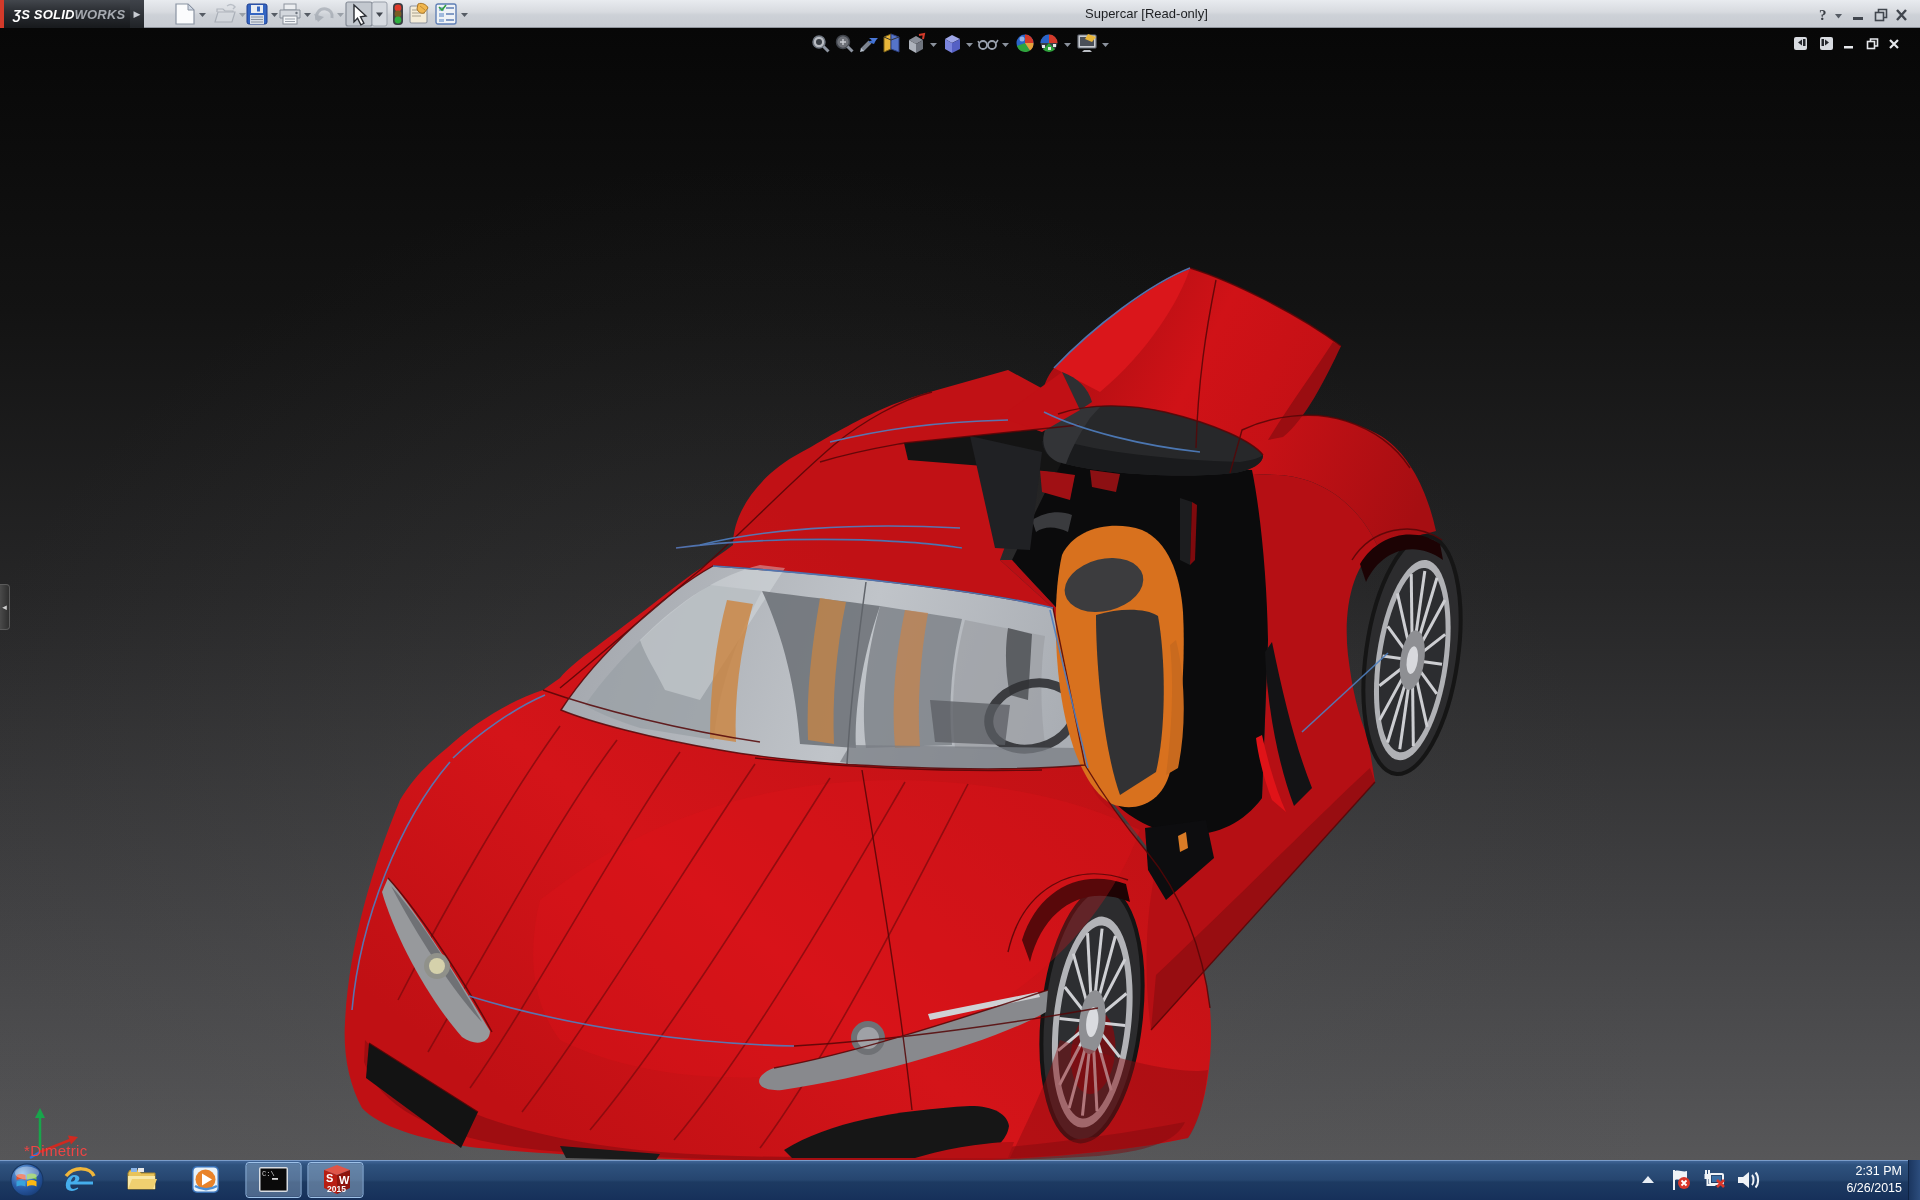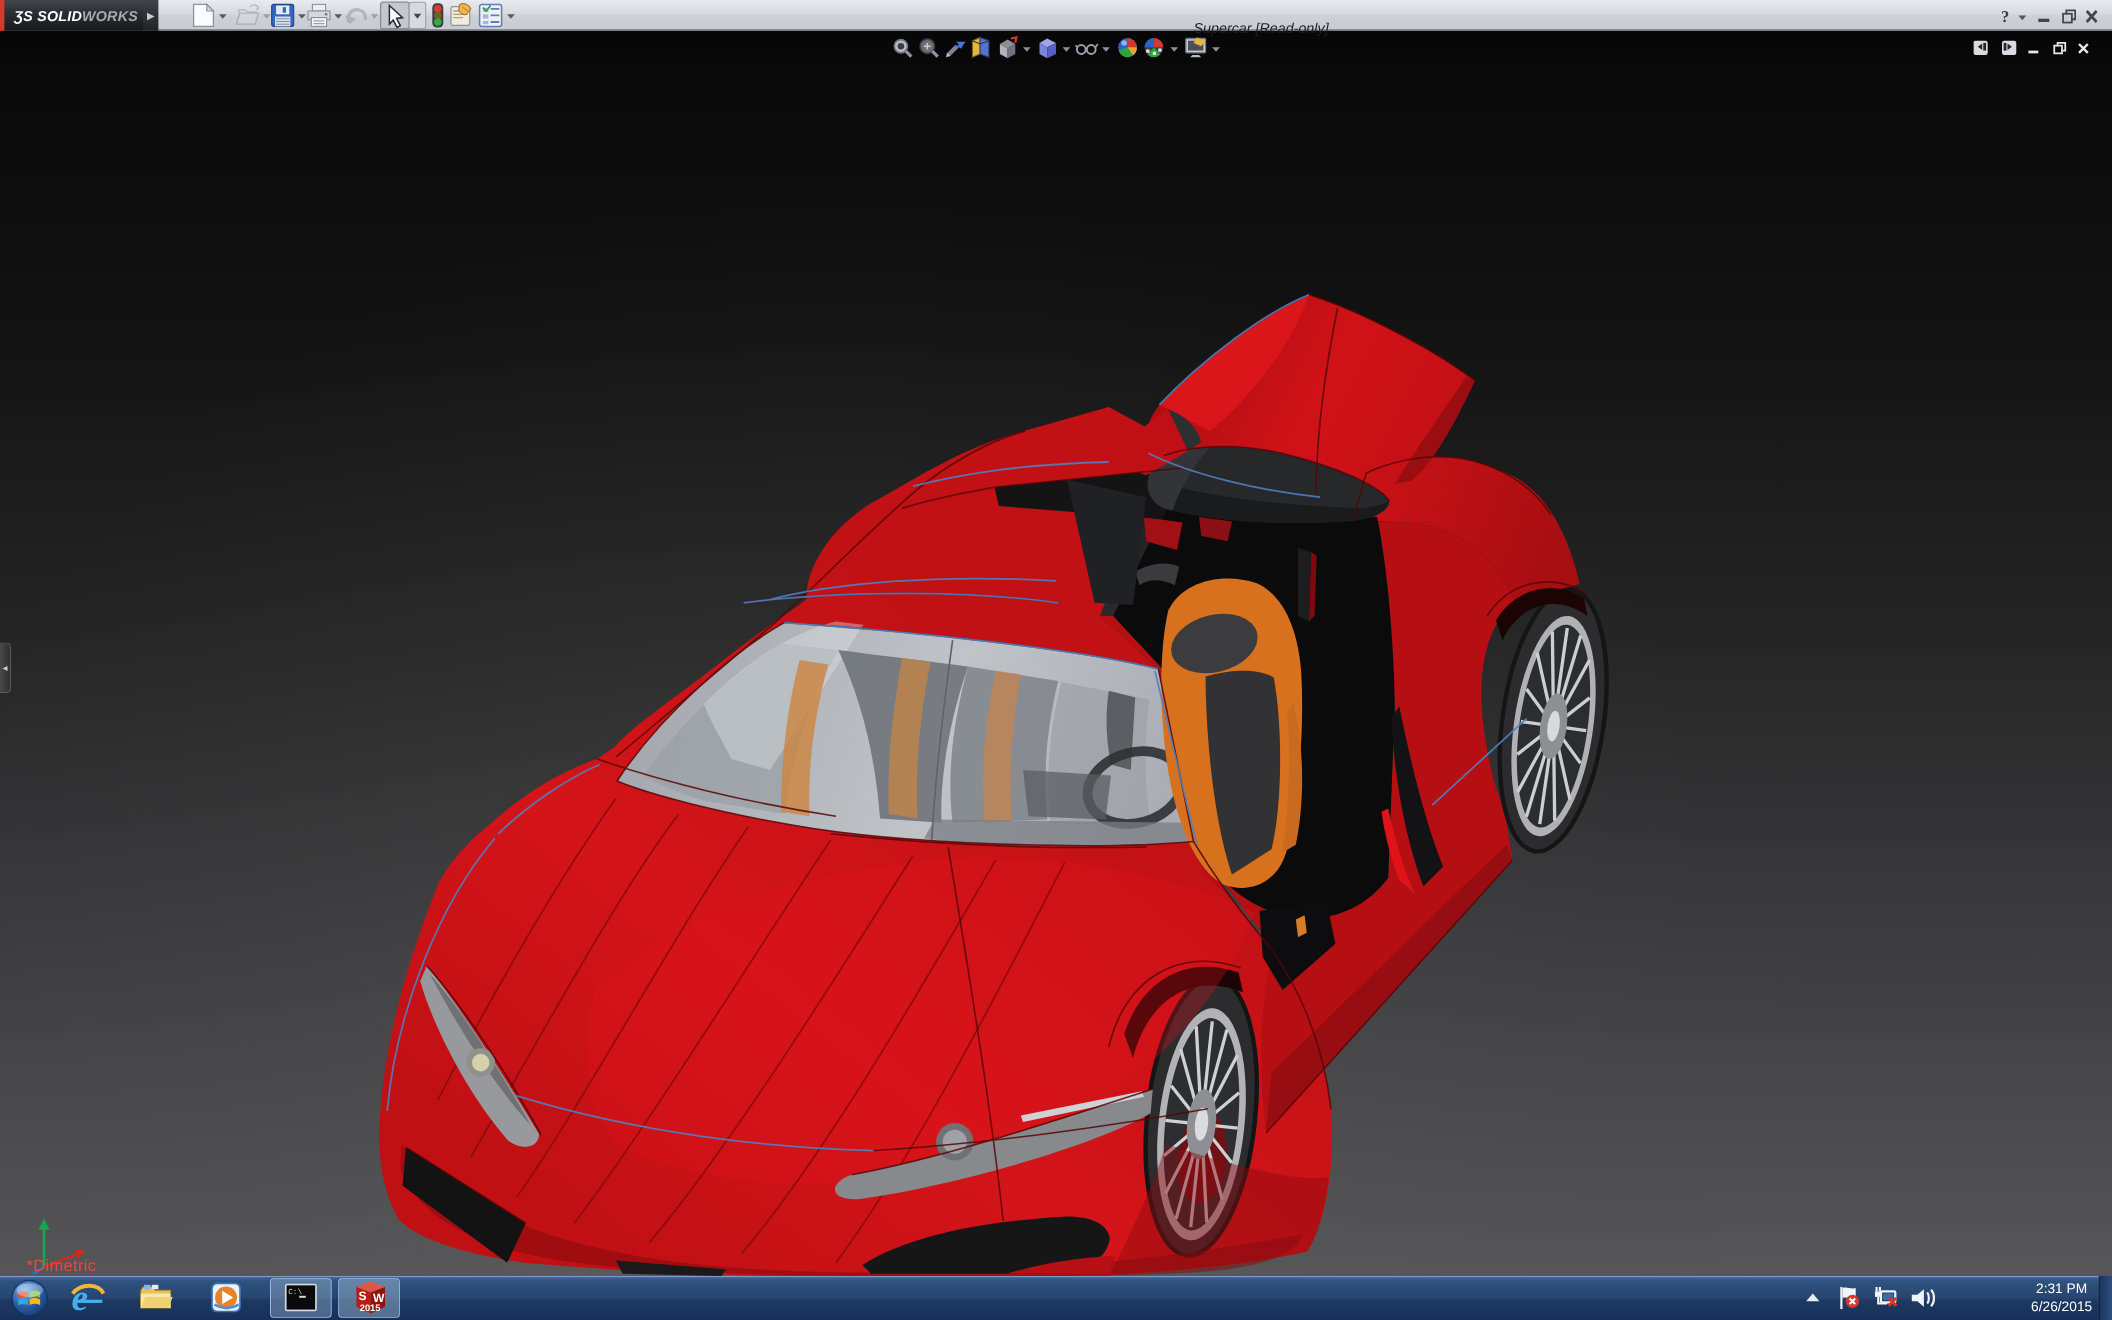--- a/index.html
+++ b/index.html
@@ -8,29 +8,29 @@
 
 #titlebar{position:absolute;top:0;left:0;width:1920px;height:28px;
 background:linear-gradient(180deg,#e8ebef 0%,#d7dadf 45%,#cdd1d7 55%,#c7cbd2 100%);
 border-bottom:1px solid #8f949c;box-sizing:border-box;}
 #swlogo{position:absolute;top:0;left:0;width:130px;height:28px;
 background:linear-gradient(180deg,#43474d 0%,#2b2e33 40%,#17191c 100%);}
 #swlogo .red{position:absolute;left:0;top:0;width:4px;height:28px;background:#d33a2a;}
 #swlogo .txt{position:absolute;left:13px;top:7px;font-size:13px;font-weight:bold;color:#fff;letter-spacing:.2px;font-style:italic;white-space:nowrap;}
 #swlogo .txt span{color:#a7abb1;font-weight:bold;}
 #swexp{position:absolute;left:130px;top:0;width:14px;height:28px;background:linear-gradient(180deg,#3f434a,#202327);color:#c8ccd2;font-size:9px;line-height:28px;text-align:center;}
-#title-text{position:absolute;top:18px;left:1085px;font-size:13px;color:#1d1f22;font-style:italic;}
+#title-text{position:absolute;top:6px;left:1085px;font-size:13px;color:#1d1f22;}
 
 #viewport{position:absolute;top:28px;left:0;width:1920px;height:1132px;overflow:hidden;}
 
 #taskbar{position:absolute;top:1160px;left:0;width:1920px;height:40px;
 background:linear-gradient(180deg,#44699c 0%,#2e527e 12%,#26456f 50%,#1d3a62 55%,#16305a 100%);}
 #taskbar .hl{position:absolute;top:0;left:0;width:1920px;height:1px;background:#7a9cc9;}
 #tray{position:absolute;top:0;right:14px;height:40px;color:#fff;}
-#clock{position:absolute;right:18px;top:3px;text-align:center;font-size:12.5px;color:#fff;line-height:17px;white-space:nowrap;}
+#clock{position:absolute;right:18px;top:3px;text-align:right;font-size:12.5px;color:#fff;line-height:17px;white-space:nowrap;}
 #showdesk{position:absolute;right:0;top:0;width:11px;height:40px;background:linear-gradient(90deg,#1b3660,#2c4d7d);border-left:1px solid #0e2343;}
 #dimetric{position:absolute;top:1142px;left:24px;font-size:15px;color:#ef4444;letter-spacing:.3px;}
 </style>
 </head>
 <body>
 <div id="stage">
 
 <div id="viewport">
 <svg id="scene" width="1920" height="1132" viewBox="0 28 1920 1132" xmlns="http://www.w3.org/2000/svg">
 <defs>

